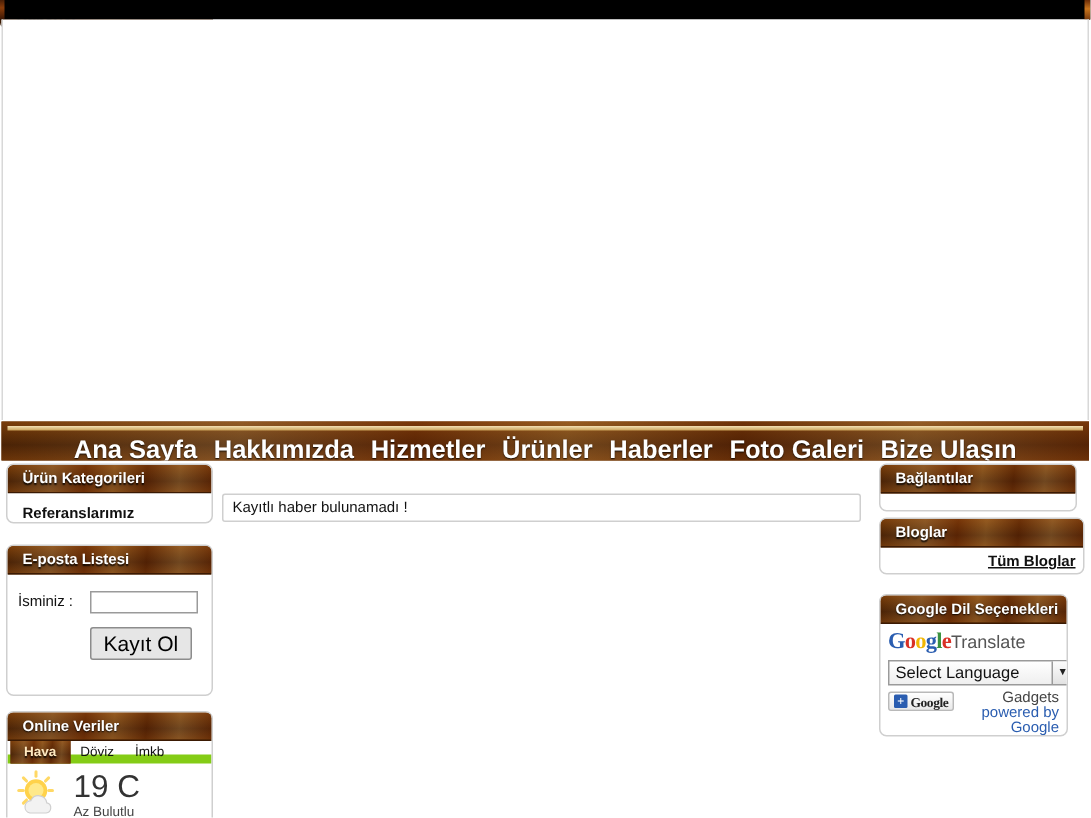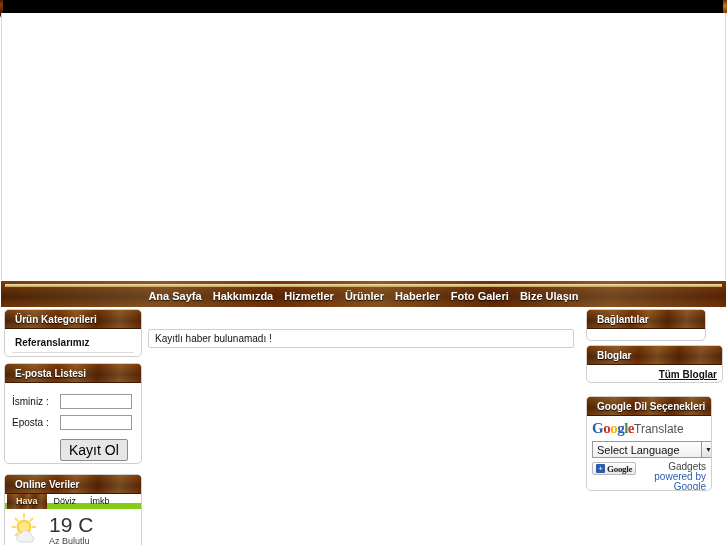--- a/index.html
+++ b/index.html
@@ -73,21 +73,21 @@
   }
   .nav-items {
     position: absolute;
     left: 0; right: 0; top: 9px;
     text-align: center;
     white-space: nowrap;
   }
   .nav-item {
     display: inline-block;
     color: #ffffff;
-    font-size: 11px;
+    font-size: 17px;
     font-weight: bold;
     text-decoration: none;
     padding: 0 4px;
     text-shadow: 0 1px 1px rgba(0,0,0,0.8);
     cursor: pointer;
   }
 
   
   .panel {
     position: absolute;
@@ -104,21 +104,21 @@
     font-size: 10px;
     font-weight: bold;
     text-shadow: 0 1px 1px rgba(0,0,0,0.85);
     border-bottom: 1px solid #3b1a03;
   }
   .panel-body {
     padding: 5px 7px 7px 7px;
   }
 
   
-  #panel-categories { left: 4px; top: 309px; width: 138px; height: 48px; }
+  #panel-categories { left: 4px; top: 309px; width: 138px; height: 40px; }
   #panel-categories .panel-head { border-radius: 4px 4px 0 0; }
   .cat-item {
     display: block;
     font-size: 10px;
     font-weight: bold;
     color: #111;
     text-decoration: none;
     padding: 3px 3px 4px 3px;
     border-bottom: 1px solid #dcdcdc;
     cursor: pointer;
@@ -214,21 +214,21 @@
     border: 1px solid #cfcfcf;
     background: #ffffff;
     border-radius: 2px;
     font-size: 10px;
     color: #111;
     line-height: 17px;
     padding-left: 6px;
   }
 
   
-  #panel-links { left: 586px; top: 309px; width: 120px; height: 32px; }
+  #panel-links { left: 586px; top: 309px; width: 132px; height: 32px; }
   #panel-links .panel-body { padding: 4px; }
 
   #panel-blogs { left: 586px; top: 345px; width: 137px; height: 38px; }
   #panel-blogs .panel-body { padding: 3px 5px 4px 5px; text-align: right; }
   .blog-link {
     font-size: 10px;
     font-weight: bold;
     color: #111;
     text-decoration: underline;
     cursor: pointer;
@@ -346,24 +346,20 @@
     <div class="panel-body">
       <a class="cat-item">Referanslarımız</a>
     </div>
   </div>
 
   <div class="panel" id="panel-email">
     <div class="panel-head wood">E-posta Listesi</div>
     <div class="panel-body">
       <div class="form-row">
         <span class="form-label">İsminiz :</span>
-        <input class="form-input" type="text" placeholder="" style="">
-      </div>
-      <div class="form-row">
-        <span class="form-label">Eposta :</span>
         <input class="form-input" type="text" placeholder="" style="">
       </div>
       <div class="form-submit-row">
         <button class="btn">Kayıt Ol</button>
       </div>
     </div>
   </div>
 
   <div class="panel" id="panel-online">
     <div class="panel-head wood">Online Veriler</div>

